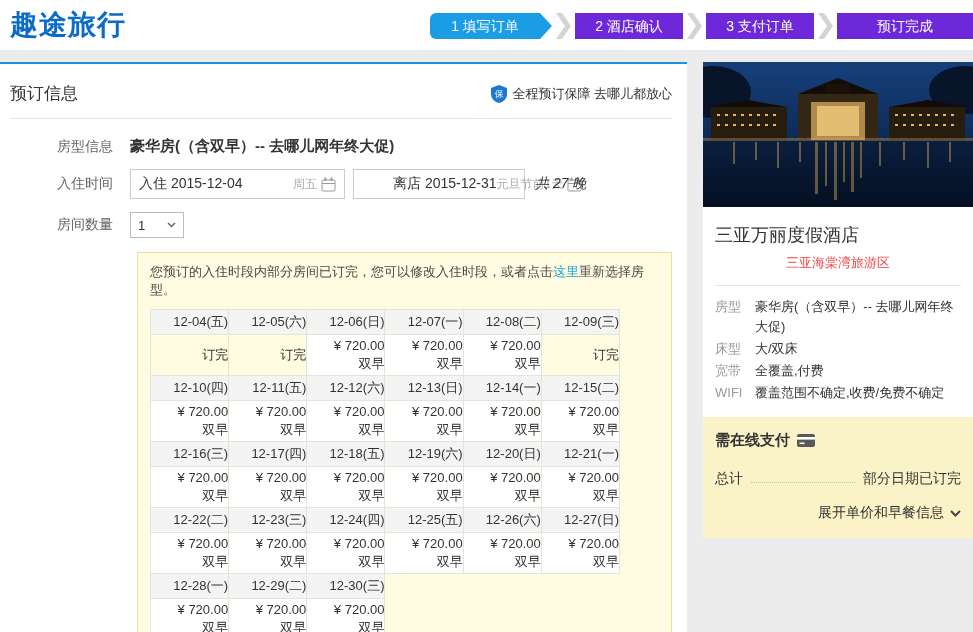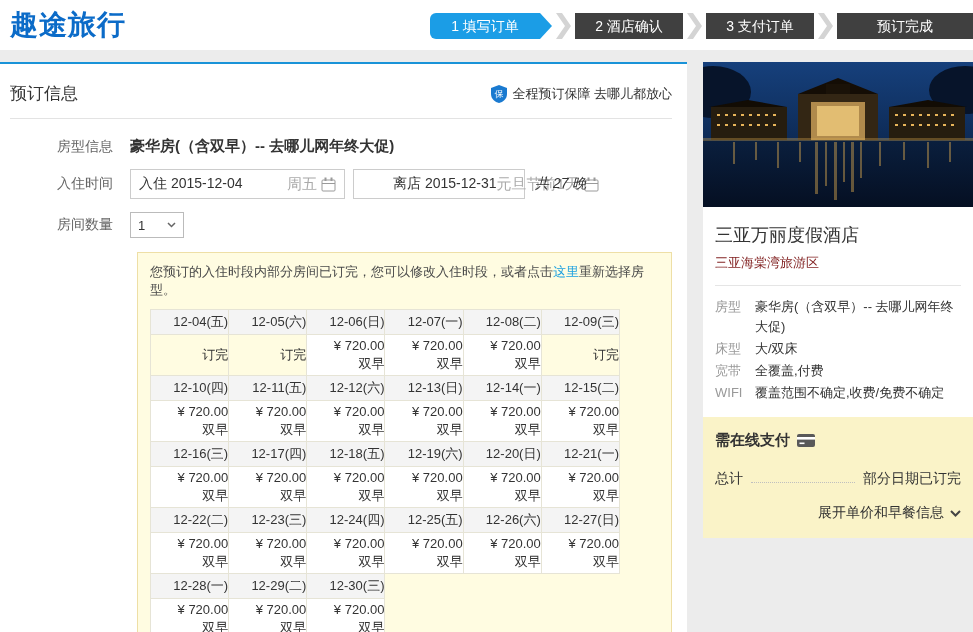--- a/index.html
+++ b/index.html
@@ -5,58 +5,58 @@
   * { margin:0; padding:0; box-sizing:border-box; }
   html,body { width:973px; height:632px; overflow:hidden; }
   body {
     font-family:"Liberation Sans","DejaVu Sans",sans-serif;
     background:#ececec; position:relative; color:#333;
   }
   
   #header { position:absolute; top:0; left:0; width:973px; height:50px; background:#fff; }
   .logo { position:absolute; left:10px; top:6px; font-size:28px; font-weight:bold; color:#0b6bc8; letter-spacing:1px; }
   #progress { position:absolute; right:0; top:13px; display:flex; align-items:center; height:26px; }
-  .step { height:26px; line-height:26px; background:#404040; color:#fff; font-size:14px; text-align:center; position:relative; width:108px; flex-shrink:0; }
+  .step { height:26px; line-height:26px; background:#6d28d9; color:#fff; font-size:14px; text-align:center; position:relative; width:108px; flex-shrink:0; }
   .step.first { width:110px; background:#1b9de6; border-radius:6px 0 0 6px; margin-right:12px; }
   .step.first::after { content:''; position:absolute; right:-12px; top:0; border-top:13px solid transparent; border-bottom:13px solid transparent; border-left:12px solid #1b9de6; }
   .step.last { width:136px; }
   .chev { width:15px; height:26px; background:#d4d4d4; margin:0 4px; flex-shrink:0;
     clip-path:polygon(0 0,40% 0,100% 50%,40% 100%,0 100%,60% 50%); }
   
   #left-panel { position:absolute; left:0; top:62px; width:687px; bottom:0; background:#fff; border-top:2px solid #1a93d8; }
   .panel-head { display:flex; justify-content:space-between; align-items:center; padding:18px 15px 13px 10px; }
   .panel-title { font-size:17px; color:#333; }
   .guarantee { display:flex; align-items:center; gap:5px; font-size:13px; color:#333; }
   .divider { border-bottom:1px solid #e3e3e3; margin:0 15px 0 10px; }
   .form { margin:18px 0 0 57px; font-size:14px; color:#666; }
   .frow { display:flex; align-items:center; margin-bottom:13px; }
   .flabel { width:73px; color:#666; flex-shrink:0; }
   .fvalue-bold { font-weight:bold; color:#333; font-size:15px; }
   .date-input { width:215px; height:30px; border:1px solid #ccc; background:#fff; display:flex; align-items:center; padding:0 8px; cursor:pointer; }
   .date-input.checkout { width:172px; margin-left:8px;padding-left:39px; }
   .date-input .main { color:#333; font-size:14px; white-space:nowrap; }
-  .date-input .note { margin-left:auto; color:#aaa; font-size:15px; display:flex; align-items:center; gap:4px; white-space:nowrap; }
+  .date-input .note { margin-left:auto; color:#aaa; font-size:12px; display:flex; align-items:center; gap:4px; white-space:nowrap; }
   .nights { margin-left:10px; color:#333; white-space:nowrap;font-style:italic; }
   .room-select { width:54px; height:26px; border:1px solid #bbb; background:#fff; display:flex; align-items:center; justify-content:space-between; padding:0 7px; color:#333; font-size:13px; cursor:pointer; }
   
   .notice { margin:14px 15px 0 137px; background:#fffce1; border:1px solid #eedfa6; padding:10px 12px 12px; }
   .notice-text { font-size:13px; color:#4a4a4a; }
   .notice-link { color:#1ca0e0; cursor:pointer; }
   table.cal { border-collapse:collapse; margin-top:10px; table-layout:fixed; width:470px; font-size:13px; }
   table.cal td { border:1px solid #e6e4d6; text-align:right; color:#333; overflow:hidden; white-space:nowrap; }
   .cell-date { background:#f4f4f4; height:25px; }
   .cell-price { background:#fff; height:41px; line-height:18px; }
   .cell-soldout { height:41px; }
   .cell-empty { border:none !important; background:transparent; }
   
   #right-panel { position:absolute; left:703px; top:62px; width:270px; }
   .hotel-img { width:270px; height:145px; display:block; }
   .hotel-info { background:#fff; padding:12px 12px 12px; }
   .hotel-name { font-size:18px; color:#333; margin-top:4px; }
-  .hotel-area { font-size:13px; color:#7f1d1d; margin-top:7px; }
+  .hotel-area { font-size:13px; color:#ef4444; margin-top:7px;text-align:center; }
   .hr { border-bottom:1px solid #e5e5e5; margin:13px 0 11px; }
   .drow { display:flex; font-size:13px; line-height:20px; margin-bottom:2px; }
   .dlabel { width:40px; color:#999; flex-shrink:0; }
   .dvalue { color:#333; }
   .payment { background:#faf3c8; padding:14px 12px 16px; }
   .pay-title { font-size:15px; font-weight:bold; color:#333; display:flex; align-items:center; gap:7px; }
   .total-row { display:flex; align-items:baseline; margin-top:20px; font-size:14px; color:#333; }
   .leader { flex:1; border-bottom:1px dotted #bfbfbf; margin:0 8px; height:11px; }
   .expand-row { margin-top:16px; text-align:right; font-size:14px; color:#333; cursor:pointer; display:flex; justify-content:flex-end; align-items:center; gap:6px; }
 </style>

